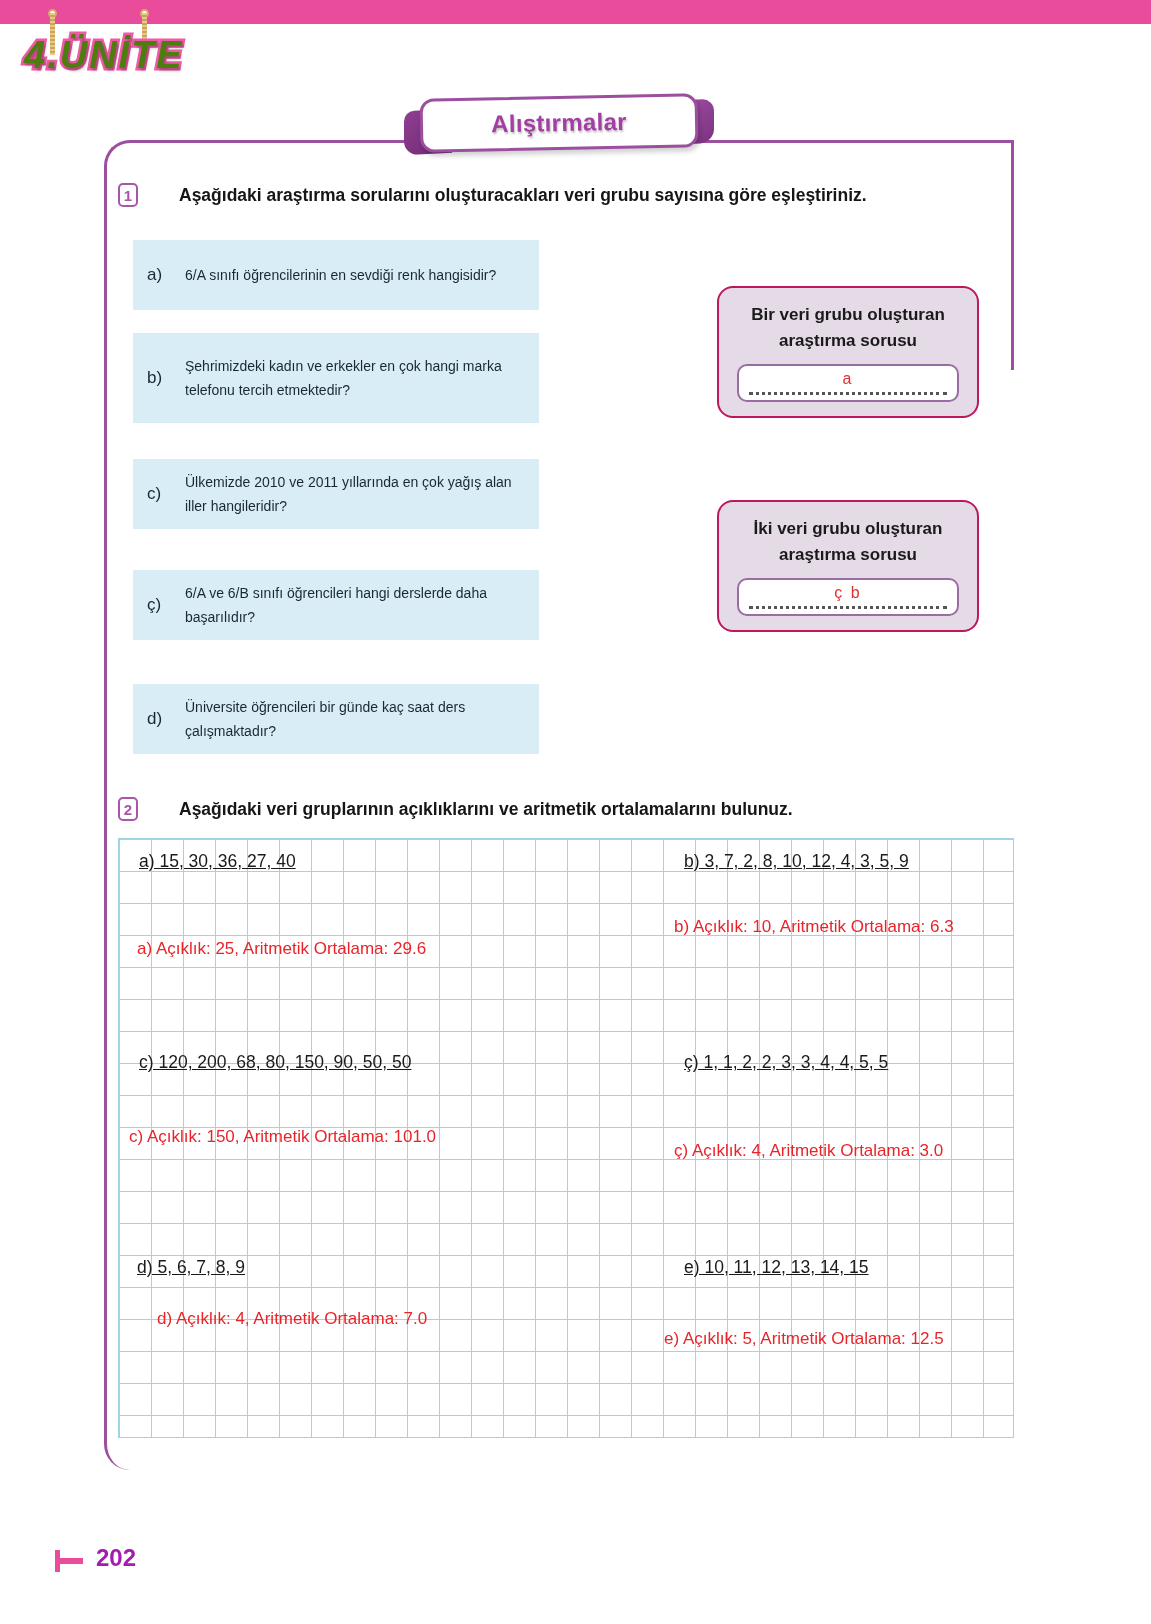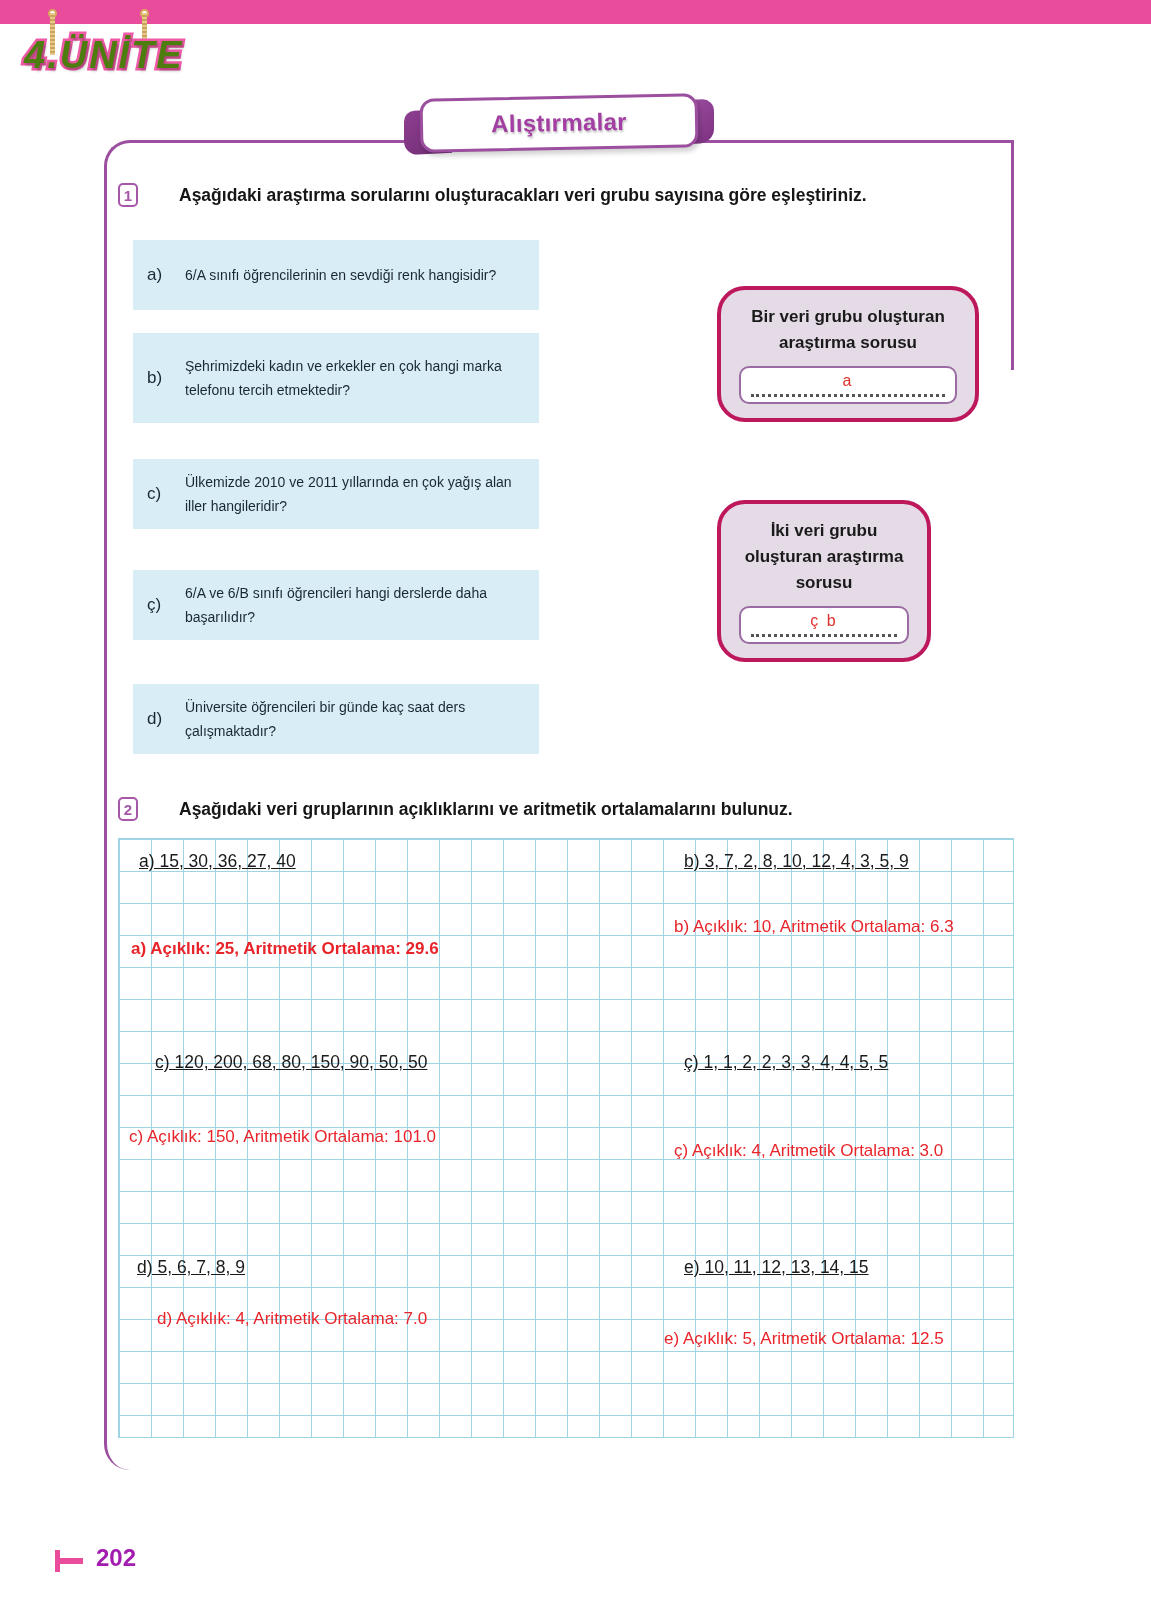--- a/index.html
+++ b/index.html
@@ -177,22 +177,22 @@
   .opt-text {
     font-size: 14px;
     color: #1a2930;
     line-height: 24px;
   }
 
   
   .concept-box {
     position: absolute;
     background: #e4dbe7;
-    border: 4px solid #be185d;
-    border-radius: 28px;
+    border: 2px solid #be185d;
+    border-radius: 16px;
     padding: 14px 18px 14px;
     display: flex;
     flex-direction: column;
     align-items: center;
   }
   .concept-title {
     font-size: 17px;
     font-weight: bold;
     color: #1a1a1a;
     text-align: center;
@@ -330,42 +330,42 @@
 </div>
 
 <div class="concept-box" style="top:286px; left:717px; width:262px;">
   <div class="concept-title">Bir veri grubu oluşturan araştırma sorusu</div>
   <div class="concept-answer-slot">
     <span class="concept-answer">a</span>
     <span class="dots"></span>
   </div>
 </div>
 
-<div class="concept-box" style="top:500px; left:717px; width:214px;">
+<div class="concept-box" style="top:500px; left:717px; width:262px;">
   <div class="concept-title">İki veri grubu oluşturan araştırma sorusu</div>
   <div class="concept-answer-slot">
     <span class="concept-answer">ç b</span>
     <span class="dots"></span>
   </div>
 </div>
 
 <div class="q-head" id="q2-head">
   <div class="q-num">2</div>
   <div class="q-text">Aşağıdaki veri gruplarının açıklıklarını ve aritmetik ortalamalarını bulunuz.</div>
 </div>
 
 <div class="grid-area">
 
   <div class="grid-item" style="top:12px;  left:20px;">a)  15, 30, 36, 27, 40</div>
-  <div class="grid-answer" style="top:100px; left:12px;font-weight:bold;">a) Açıklık: 25, Aritmetik Ortalama: 29.6</div>
+  <div class="grid-answer" style="top:100px; left:18px;">a) Açıklık: 25, Aritmetik Ortalama: 29.6</div>
 
   <div class="grid-item" style="top:12px;  left:565px;">b) 3, 7, 2, 8, 10, 12, 4, 3, 5, 9</div>
   <div class="grid-answer" style="top:78px;  left:555px;">b) Açıklık: 10, Aritmetik Ortalama: 6.3</div>
 
-  <div class="grid-item" style="top:213px; left:36px;">c)  120, 200, 68, 80, 150, 90, 50, 50</div>
+  <div class="grid-item" style="top:213px; left:20px;">c)  120, 200, 68, 80, 150, 90, 50, 50</div>
   <div class="grid-answer" style="top:288px; left:10px;">c) Açıklık: 150, Aritmetik Ortalama: 101.0</div>
 
   <div class="grid-item" style="top:213px; left:565px;">ç) 1, 1, 2, 2, 3, 3, 4, 4, 5, 5</div>
   <div class="grid-answer" style="top:302px; left:555px;">ç) Açıklık: 4, Aritmetik Ortalama: 3.0</div>
 
   <div class="grid-item" style="top:418px; left:18px;">d) 5, 6, 7, 8, 9</div>
   <div class="grid-answer" style="top:470px; left:38px;">d) Açıklık: 4, Aritmetik Ortalama: 7.0</div>
 
   <div class="grid-item" style="top:418px; left:565px;">e) 10, 11, 12, 13, 14, 15</div>
   <div class="grid-answer" style="top:490px; left:545px;">e) Açıklık: 5, Aritmetik Ortalama: 12.5</div>

